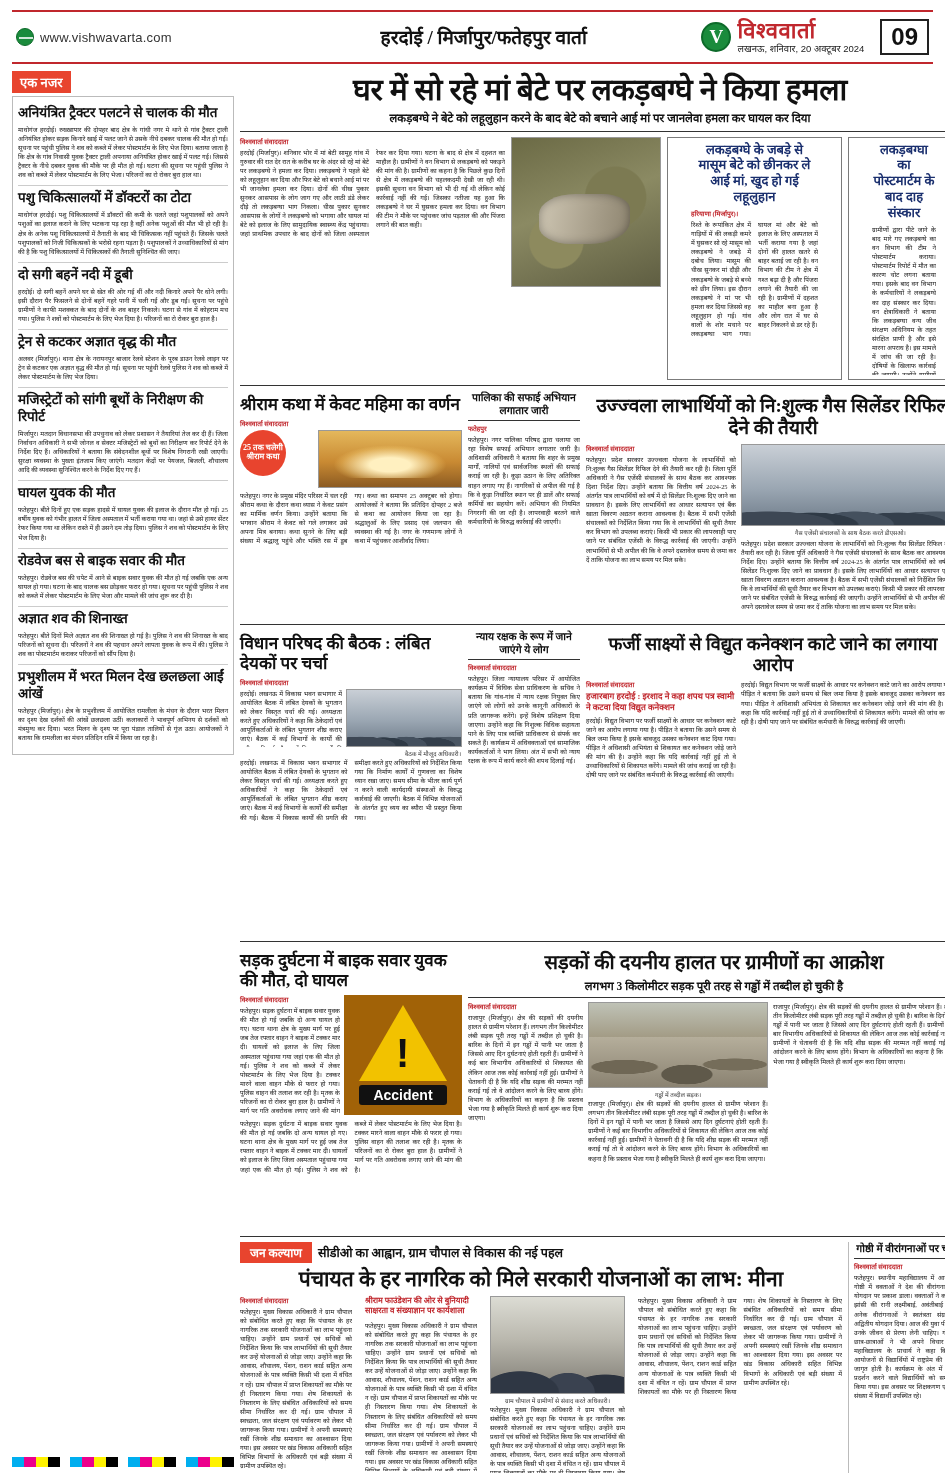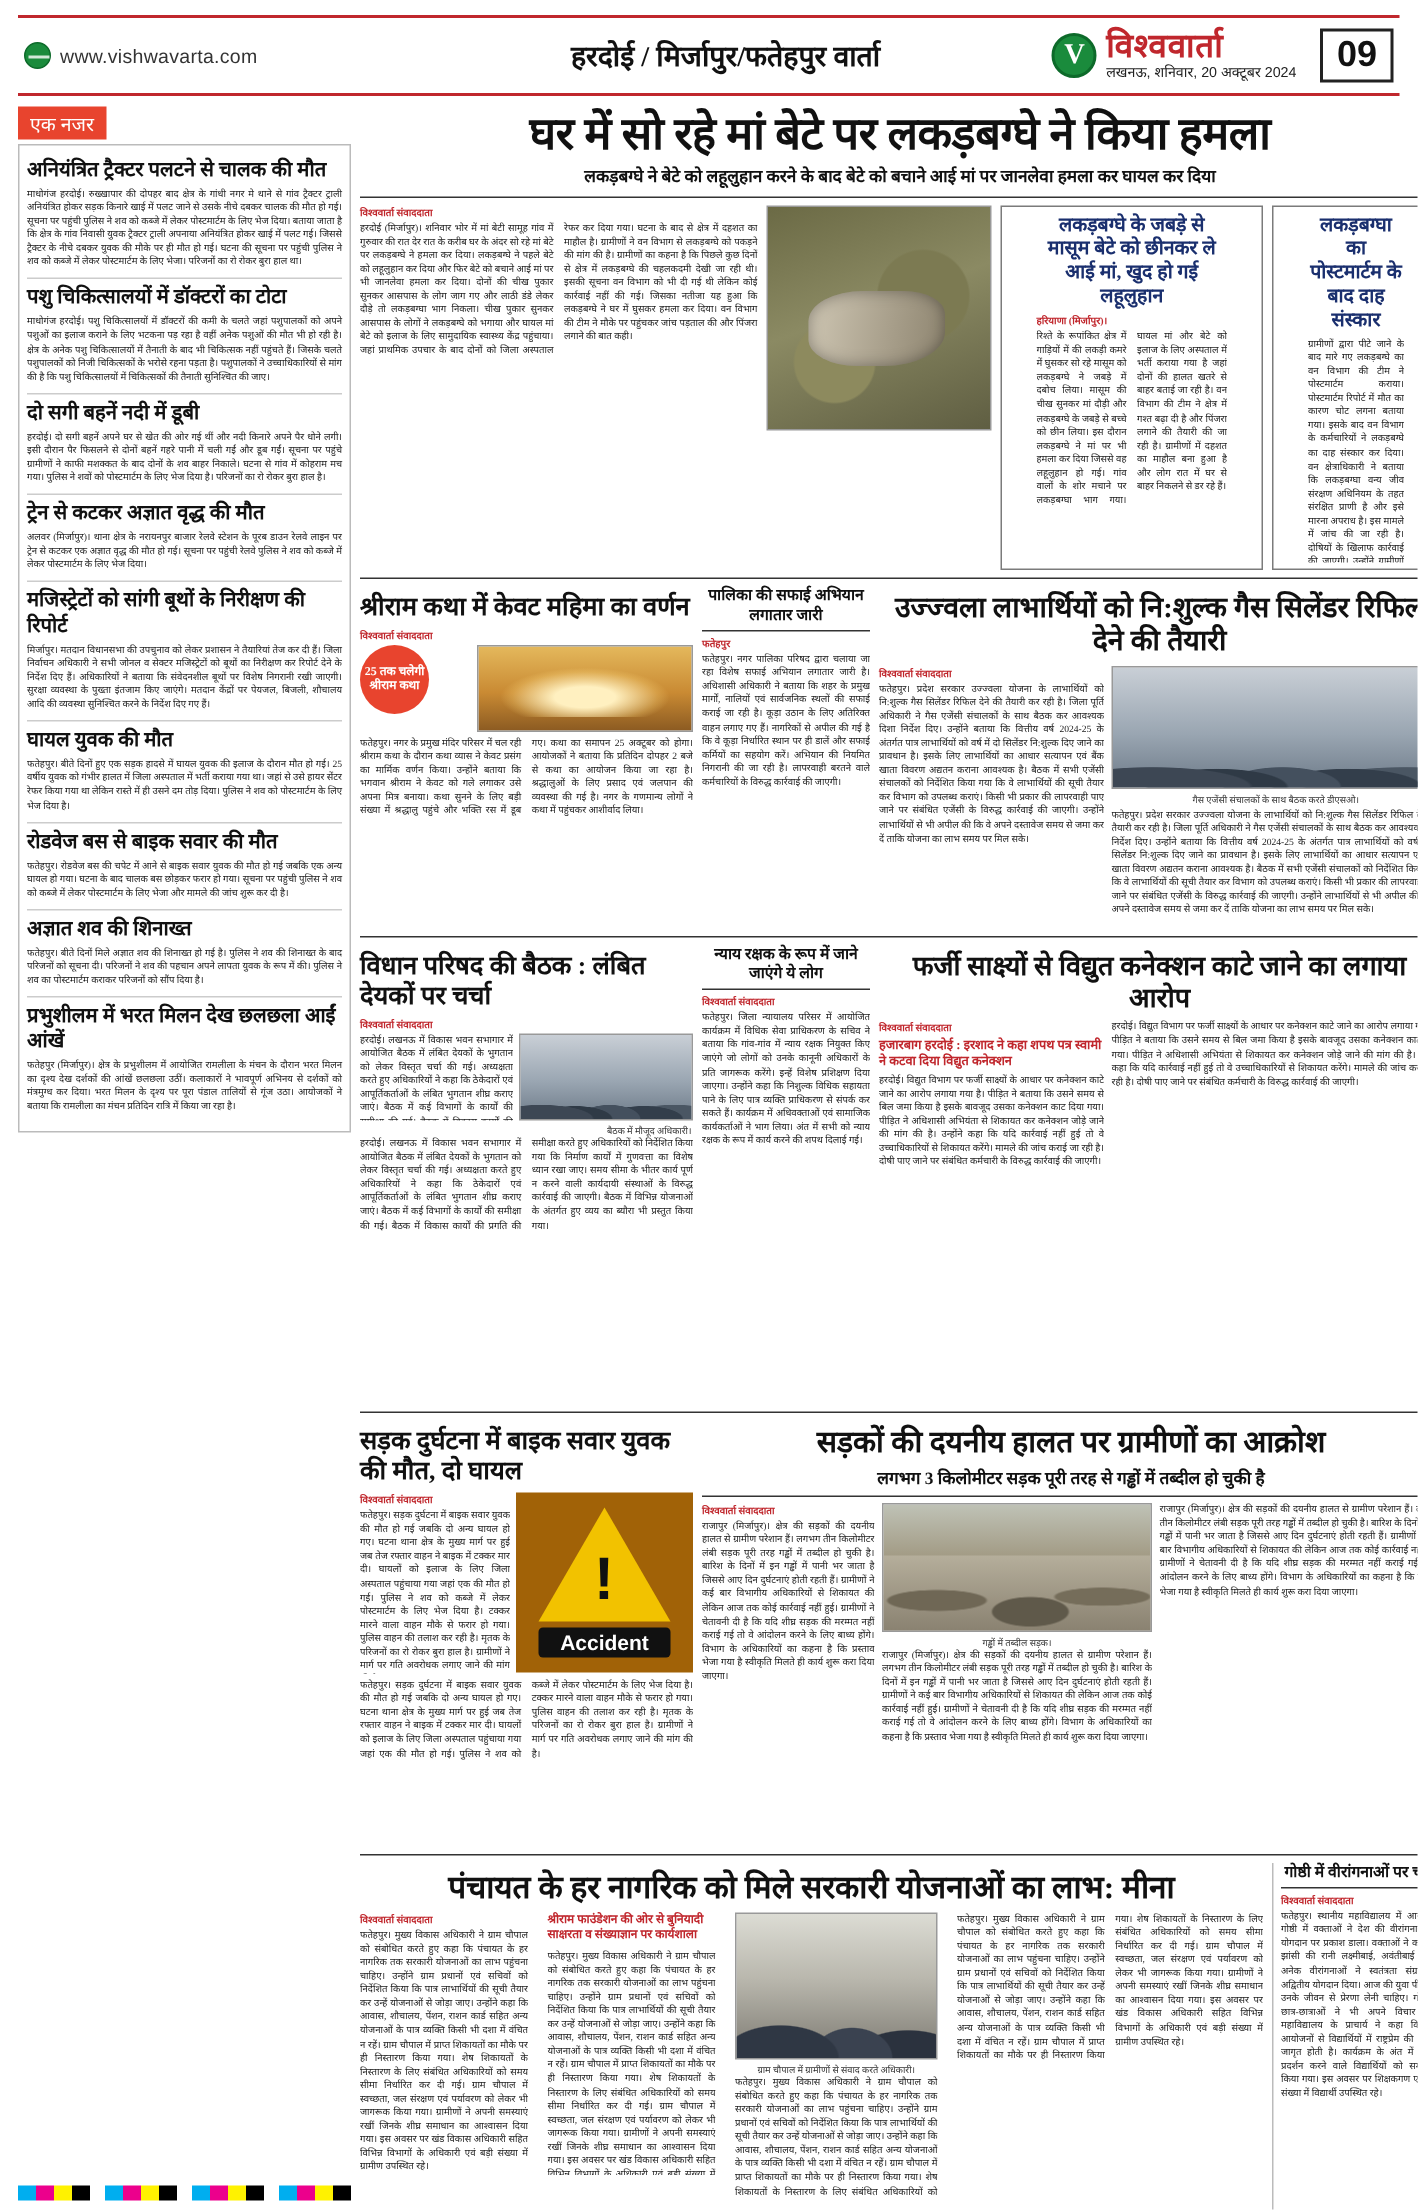--- a/index.html
+++ b/index.html
@@ -54,21 +54,21 @@
     font-family:"Liberation Sans", sans-serif; margin-left:6px;
   }
 
   
   .content { display:flex; gap:6px; margin-top:7px; }
   .col-left { width:222px; flex:none; }
   .col-right { flex:1; }
 
   
   .ek-nazar {
-    background:#e8442e; color:#fff; font-size:13px; font-weight:normal;
+    background:#e8442e; color:#fff; font-size:13px; font-weight:bold;
     padding:2px 8px; display:inline-block; margin-bottom:3px;
   }
   .rail-box { border:1px solid #bbb; padding:4px 5px 6px 5px; }
   .rail-item { border-bottom:1px solid #ccc; padding:4px 0 6px 0; }
   .rail-item:last-child{border-bottom:none;}
   .rail-head { font-size:13.5px; font-weight:bold; line-height:1.25; margin-bottom:3px;}
   .body-text {
     font-size:6.4px; line-height:1.42; text-align:justify; color:#222;
     font-family:"Liberation Serif", serif;
   }
@@ -420,20 +420,24 @@
 ग्रामीणों ने कई बार विभागीय अधिकारियों से शिकायत की लेकिन आज तक कोई कार्रवाई नहीं हुई। ग्रामीणों ने चेतावनी दी है कि यदि शीघ्र सड़क की मरम्मत नहीं कराई गई तो वे आंदोलन करने के लिए बाध्य होंगे। विभाग के अधिकारियों का कहना है कि प्रस्ताव भेजा गया है स्वीकृति मिलते ही कार्य शुरू करा दिया जाएगा।</div>
             </div>
           </div>
         </div>
       </div>
 
       <div class="rule"></div>
 
       <div class="row">
         <div class="cell" style="flex:1;">
+          <div style="display:flex;align-items:center;gap:6px;">
+            <span class="jan-kalyan">जन कल्याण</span>
+            <span style="font-size:12.5px;font-weight:bold;">सीडीओ का आह्वान, ग्राम चौपाल से विकास की नई पहल</span>
+          </div>
           <div class="sec-head center" style="font-size:21px;color:#111;">पंचायत के हर नागरिक को मिले सरकारी योजनाओं का लाभ: मीना</div>
           <div class="row" style="gap:13px;">
             <div style="flex:0 0 112px;">
               <div class="byline">विश्ववार्ता संवाददाता</div>
               <div class="body-text" style="height:190px;overflow:hidden;">फतेहपुर। मुख्य विकास अधिकारी ने ग्राम चौपाल को संबोधित करते हुए कहा कि पंचायत के हर नागरिक तक सरकारी योजनाओं का लाभ पहुंचना चाहिए। उन्होंने ग्राम प्रधानों एवं सचिवों को निर्देशित किया कि पात्र लाभार्थियों की सूची तैयार कर उन्हें योजनाओं से जोड़ा जाए।
 
 उन्होंने कहा कि आवास, शौचालय, पेंशन, राशन कार्ड सहित अन्य योजनाओं के पात्र व्यक्ति किसी भी दशा में वंचित न रहें। ग्राम चौपाल में प्राप्त शिकायतों का मौके पर ही निस्तारण किया गया। शेष शिकायतों के निस्तारण के लिए संबंधित अधिकारियों को समय सीमा निर्धारित कर दी गई।
 
 ग्राम चौपाल में स्वच्छता, जल संरक्षण एवं पर्यावरण को लेकर भी जागरूक किया गया। ग्रामीणों ने अपनी समस्याएं रखीं जिनके शीघ्र समाधान का आश्वासन दिया गया। इस अवसर पर खंड विकास अधिकारी सहित विभिन्न विभागों के अधिकारी एवं बड़ी संख्या में ग्रामीण उपस्थित रहे।</div>
             </div>

